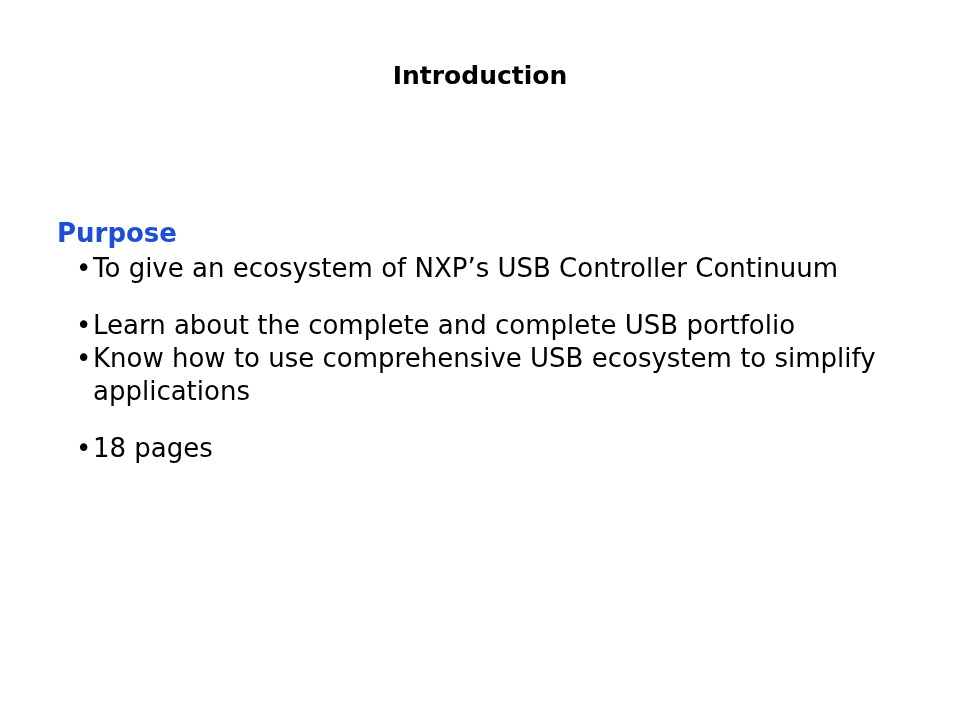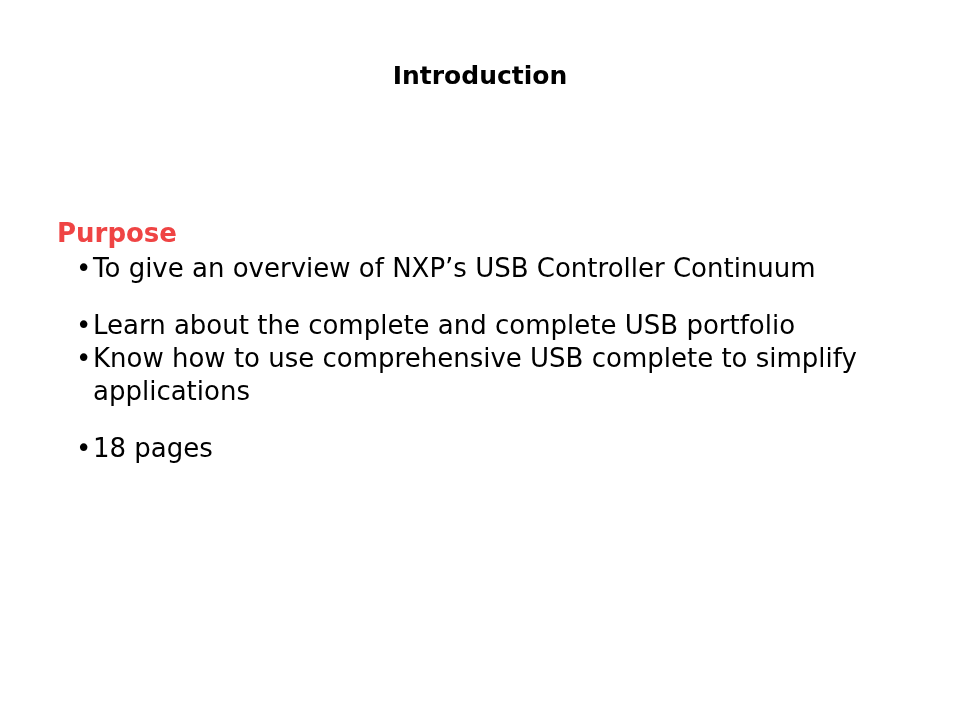--- a/index.html
+++ b/index.html
@@ -48,21 +48,21 @@
     margin: 0 0 24px 0;
   }
   .section:last-child {
     margin-bottom: 0;
   }
 
   .section-heading {
     font-size: 26px;
     font-weight: bold;
     line-height: 33px;
-    color: #ef4444;
+    color: #1d4ed8;
     margin: 0 0 2px 0;
     white-space: nowrap;
   }
 
   .bullet-list {
     list-style: none;
     margin: 0;
     padding: 0;
   }
 
@@ -95,34 +95,34 @@
 
   <div class="slide-title">Introduction</div>
 
   <div class="body-block">
 
     <div class="section">
       <div class="section-heading">Purpose</div>
       <ul class="bullet-list">
         <li class="bullet-item">
           <span class="bullet-marker">•</span>
-          <span class="bullet-text">To give an overview of NXP’s USB Controller Continuum</span>
+          <span class="bullet-text">To give an ecosystem of NXP’s USB Controller Continuum</span>
         </li>
       </ul>
     </div>
 
     <div class="section">
       <ul class="bullet-list">
         <li class="bullet-item">
           <span class="bullet-marker">•</span>
           <span class="bullet-text">Learn about the complete and complete USB portfolio</span>
         </li>
         <li class="bullet-item">
           <span class="bullet-marker">•</span>
-          <span class="bullet-text">Know how to use comprehensive USB complete to simplify applications</span>
+          <span class="bullet-text">Know how to use comprehensive USB ecosystem to simplify applications</span>
         </li>
       </ul>
     </div>
 
     <div class="section">
       <ul class="bullet-list">
         <li class="bullet-item">
           <span class="bullet-marker">•</span>
           <span class="bullet-text">18 pages</span>
         </li>

